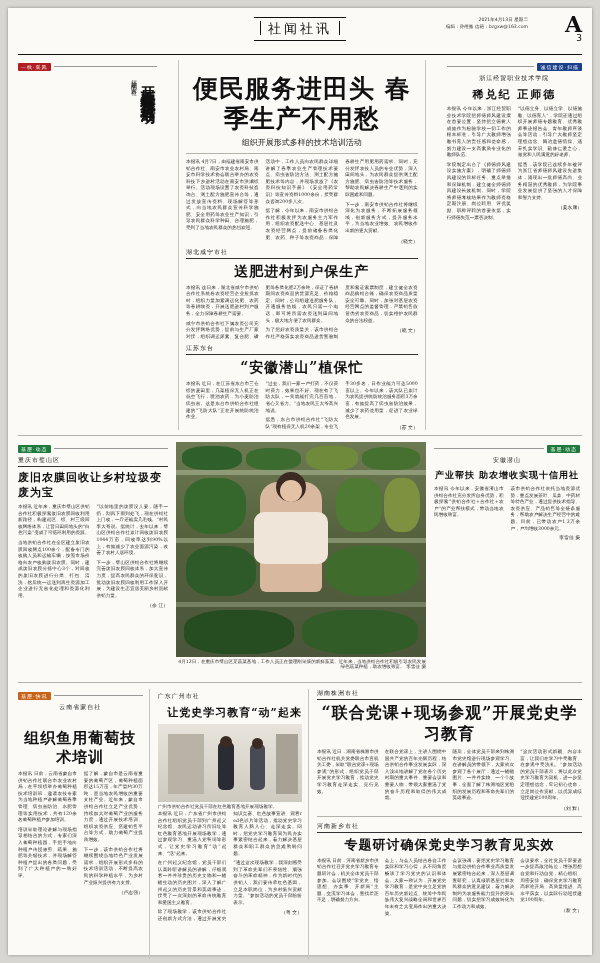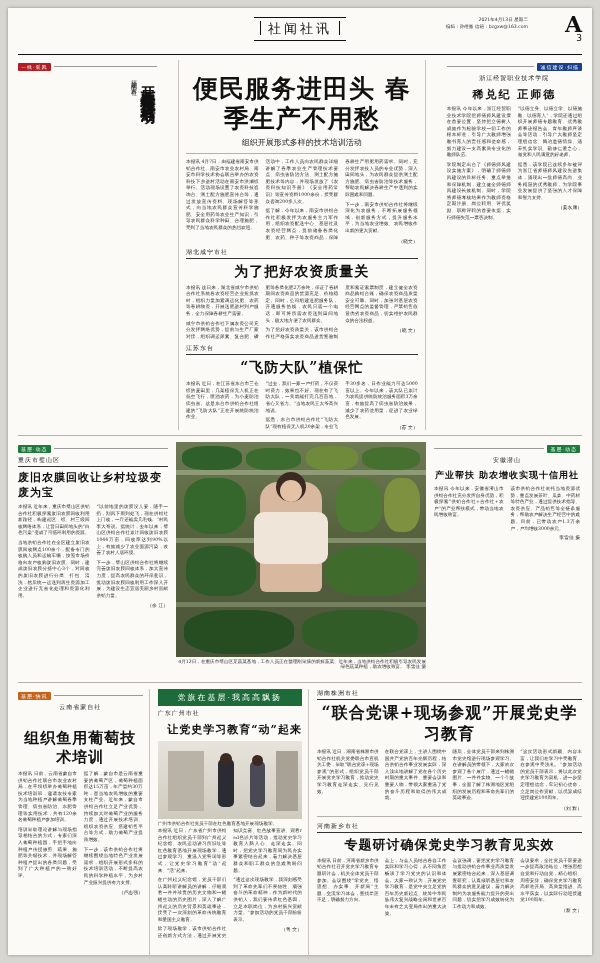--- a/index.html
+++ b/index.html
@@ -161,32 +161,32 @@
       <div class="cols3" style="margin-top:2px;">
         <p class="body-txt" style="margin:0 0 3px 0;">本报讯 4月7日，由福建省南安市供销合作社、南安市农业农村局、南安市科学技术协会联合举办的农资科技下乡进村活动在南安市洪濑镇举行。活动现场设置了农资科技咨询台、测土配方施肥宣传台等，通过发放宣传资料、现场解答等形式，向当地农民群众宣传科学施肥、安全用药等农业生产知识，引导农民群众科学种田、合理施肥，受到了当地农民群众的热烈欢迎。</p>
         <p class="body-txt" style="margin:0 0 3px 0;">活动中，工作人员向农民群众详细讲解了春季农业生产管理技术要点、病虫害防治方法、测土配方施肥技术等内容，并现场发放了《农资科技知识手册》《安全用药常识》等宣传资料1000余份，接受群众咨询200多人次。</p>
         <p class="body-txt" style="margin:0 0 3px 0;">据了解，今年以来，南安市供销合作社积极发挥为农服务主力军作用，组织农资配送中心、基层社及农资经营网点，提前储备各类化肥、农药、种子等农资商品，保障春耕生产用肥用药需求。同时，充分发挥农技人员的专业优势，深入田间地头，为农民群众提供测土配方施肥、病虫害防治等技术服务，帮助农民解决春耕生产中遇到的实际困难和问题。</p>
         <p class="body-txt" style="margin:0 0 3px 0;">下一步，南安市供销合作社将继续深化为农服务，不断拓展服务领域，创新服务方式，提升服务水平，为当地农业增效、农民增收作出新的更大贡献。</p>
         <div class="sign">（晓文）</div>
       </div>
 
       <div style="margin-top:4px;">
         <div class="src">湖北咸宁市社</div>
-        <div class="sec-title" style="font-size:14px;text-align:center;letter-spacing:1px;margin:4px 0 4px 0;">为了把好农资质量关</div>
+        <div class="sec-title" style="font-size:14px;text-align:center;letter-spacing:1px;margin:4px 0 4px 0;">送肥进村到户保生产</div>
         <div class="cols3">
           <p class="body-txt" style="margin:0 0 3px 0;">本报讯 连日来，湖北省咸宁市供销合作社系统各农资经营企业抢抓农时，组织力量加紧调运化肥、农药等春耕物资，开展送肥进村到户服务，全力保障春耕生产需要。</p>
           <p class="body-txt" style="margin:0 0 3px 0;">咸宁市供销合作社下属农资公司充分发挥网络优势，提前与生产厂家对接，组织调运尿素、复合肥、磷肥等各类化肥2万余吨，保证了春耕期间农资商品的货源充足、价格稳定。同时，公司组建送肥服务队，开通服务热线，农民只需一个电话，即可将所需农资送到田间地头，极大地方便了农民群众。</p>
           <p class="body-txt" style="margin:0 0 3px 0;">为了把好农资质量关，该市供销合作社严格落实农资商品进货查验制度和索证索票制度，建立健全农资商品购销台账，确保农资商品质量安全可靠。同时，加强对基层农资经营网点的监督管理，严禁销售假冒伪劣农资商品，切实维护农民群众的合法权益。</p>
           <div class="sign">（晓  文）</div>
         </div>
       </div>
 
       <div style="margin-top:4px;">
         <div class="src">江苏东台</div>
-        <div class="sec-title" style="font-size:14px;text-align:center;letter-spacing:1px;margin:4px 0 4px 0;">“飞防大队”植保忙</div>
+        <div class="sec-title" style="font-size:14px;text-align:center;letter-spacing:1px;margin:4px 0 4px 0;">“安徽潜山”植保忙</div>
         <div class="cols3">
           <p class="body-txt" style="margin:0 0 3px 0;">本报讯 近日，在江苏省东台市三仓镇的麦田里，几架植保无人机正在低空飞行，喷洒农药，为小麦防治病虫害。这是东台市供销合作社组建的“飞防大队”正在开展统防统治作业。</p>
           <p class="body-txt" style="margin:0 0 3px 0;">“过去，我们一家一户打药，不仅费时费力，效果也不好。现在有了飞防大队，一天就能打完几百亩地，省心又省力。”当地农民王大爷高兴地说。</p>
           <p class="body-txt" style="margin:0 0 3px 0;">据悉，东台市供销合作社“飞防大队”现有植保无人机20余架，专业飞手30多名，日作业能力可达5000亩以上。今年以来，该大队已累计为农民提供统防统治服务面积3万余亩，有效提高了病虫害防治效果，减少了农药使用量，促进了农业绿色发展。</p>
           <div class="sign">（苏  文）</div>
         </div>
       </div>
     </div>
 
     <div class="colR">
@@ -280,21 +280,20 @@
       <div class="cols2">
         <p class="body-txt" style="margin:0 0 3px 0;">本报讯 日前，云南省蒙自市供销合作社联合市农业农村局，在草坝镇举办葡萄种植技术培训班，邀请农技专家为当地种植户讲解葡萄春季管理、病虫害防治、水肥管理等实用技术，共有120余名葡萄种植户参加培训。</p>
         <p class="body-txt" style="margin:0 0 3px 0;">培训采取理论讲解与现场指导相结合的方式，专家们深入葡萄种植园，手把手地向种植户传授修剪、疏果、施肥等关键技术，并现场解答种植户提出的各类问题，受到了广大种植户的一致好评。</p>
         <p class="body-txt" style="margin:0 0 3px 0;">据了解，蒙自市是云南省重要的葡萄产区，葡萄种植面积达15万亩，年产量约30万吨，是当地农民增收的重要支柱产业。近年来，蒙自市供销合作社立足产业优势，持续加大对葡萄产业的服务力度，通过开展技术培训、组织农资供应、搭建销售平台等方式，助力葡萄产业提质增效。</p>
         <p class="body-txt" style="margin:0 0 3px 0;">下一步，该市供销合作社将继续围绕当地特色产业发展需求，组织开展形式多样的技术培训活动，不断提高农民的科学种植水平，为乡村产业振兴提供有力支撑。</p>
         <div class="sign">（卢志强）</div>
       </div>
     </div>
 
     <div style="width:148px;border-right:1px solid #c6c3bd;padding-right:6px;">
-      <div class="banner">党旗在基层·我高高飘扬</div>
       <div class="src" style="text-align:left;border-bottom:none;margin-top:3px;">广东广州市社</div>
       <div class="sec-title" style="font-size:11px;letter-spacing:1px;margin:2px 0 4px 0;text-align:right;">让党史学习教育“动”起来</div>
       <div class="boxphoto" style="width:100%;height:78px;">
         <div style="position:absolute;inset:0;background:linear-gradient(180deg,#e8e4dc 0%,#cfcabf 100%);"></div>
         <div style="position:absolute;left:10px;top:10px;width:36px;height:60px;background:#b9b2a6;"></div>
         <div style="position:absolute;left:60px;top:18px;width:16px;height:48px;background:#2b2b33;border-radius:5px;"></div>
         <div style="position:absolute;left:62px;top:12px;width:12px;height:12px;background:#3a2a22;border-radius:50%;"></div>
         <div style="position:absolute;left:92px;top:20px;width:15px;height:46px;background:#4a4a55;border-radius:5px;"></div>
         <div style="position:absolute;left:94px;top:14px;width:11px;height:11px;background:#3a2a22;border-radius:50%;"></div>
         <div style="position:absolute;left:118px;top:10px;width:22px;height:60px;background:#a8a296;"></div>

